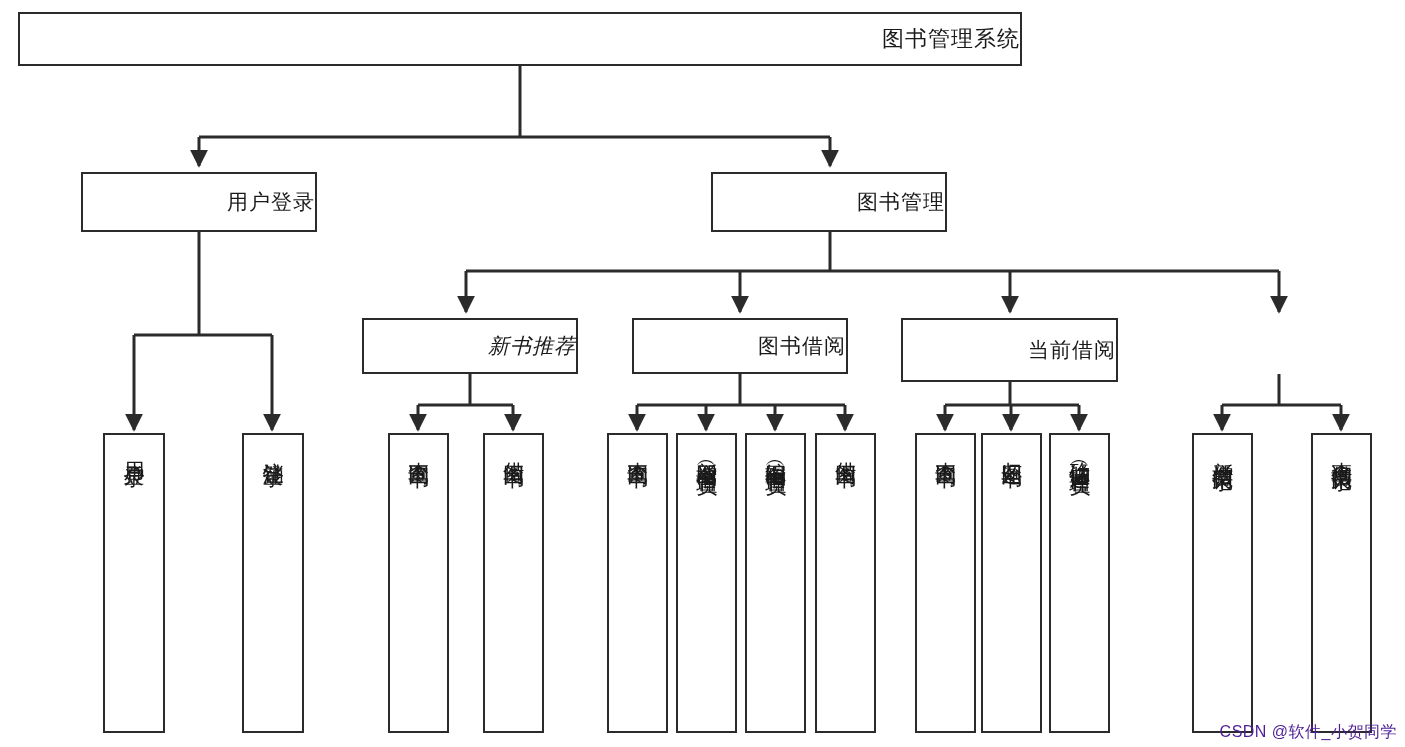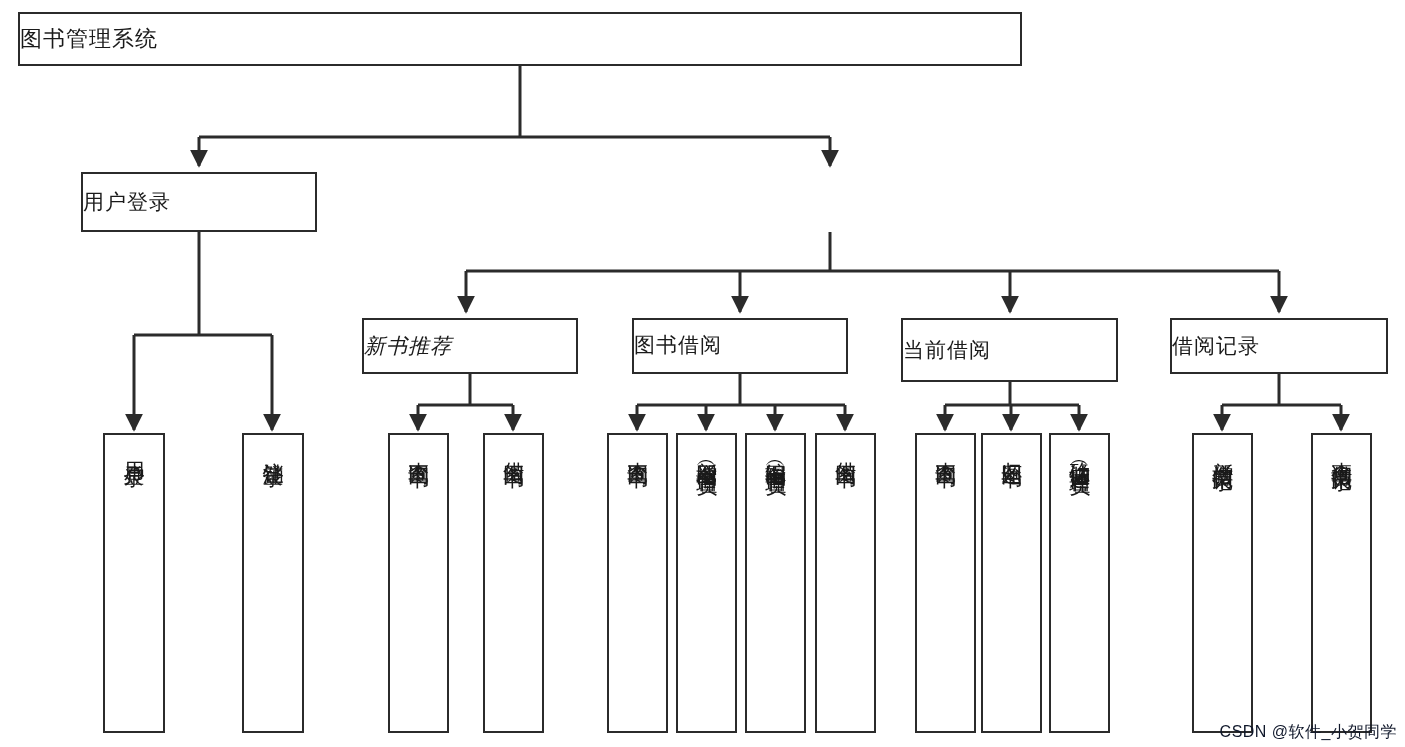--- a/index.html
+++ b/index.html
@@ -24,21 +24,21 @@
     width: 1405px;
     height: 747px;
   }
   .node {
     position: absolute;
     box-sizing: border-box;
     background: #ffffff;
     border: 2px solid #2b2b2b;
     display: flex;
     align-items: center;
-    justify-content: flex-start;
+    justify-content: flex-end;
     color: #1a1a1a;
     z-index: 2;
   }
   .node-h {
     font-size: 21px;
     letter-spacing: 1px;
     line-height: 1.1;
   }
   .node-root {
     font-size: 22px;
@@ -55,21 +55,21 @@
     line-height: 1.08;
     letter-spacing: 2px;
     white-space: nowrap;
     color: #1a1a1a;
   }
   .watermark {
     position: absolute;
     right: 8px;
     bottom: 4px;
     font-size: 16px;
-    color: #0f172a;
+    color: #4c1d95;
     letter-spacing: 0.5px;
     z-index: 5;
     white-space: nowrap;
   }
 </style>
 </head>
 <body>
 
 <div id="diagram-root">
 
@@ -123,32 +123,32 @@
     </g>
   </svg>
 
   <div class="node node-h node-root" style="left:18px; top:12px; width:1004px; height:54px;">
     <span>图书管理系统</span>
   </div>
 
   <div class="node node-h" style="left:81px; top:172px; width:236px; height:60px;">
     <span>用户登录</span>
   </div>
+  <div class="node node-h" style="left:711px; top:172px; width:236px; height:60px;">
+    <span>图书管理</span>
+  </div>
 
   <div class="node node-h" style="left:362px; top:318px; width:216px; height:56px;font-style:italic;">
     <span>新书推荐</span>
   </div>
-  <div class="node node-h" style="left:632px; top:318px; width:216px; height:56px;font-family:Liberation Serif, serif;">
+  <div class="node node-h" style="left:632px; top:318px; width:216px; height:56px;">
     <span>图书借阅</span>
   </div>
   <div class="node node-h" style="left:901px; top:318px; width:217px; height:64px;">
     <span>当前借阅</span>
-  </div>
-  <div class="node node-h" style="left:1170px; top:318px; width:218px; height:56px;">
-    <span>借阅记录</span>
   </div>
 
   <div class="node node-leaf" style="left:103px; top:433px; width:62px; height:300px;">
     <span class="vlabel">用户登录</span>
   </div>
   <div class="node node-leaf" style="left:242px; top:433px; width:62px; height:300px;">
     <span class="vlabel">注销登录</span>
   </div>
 
   <div class="node node-leaf" style="left:388px; top:433px; width:61px; height:300px;">

